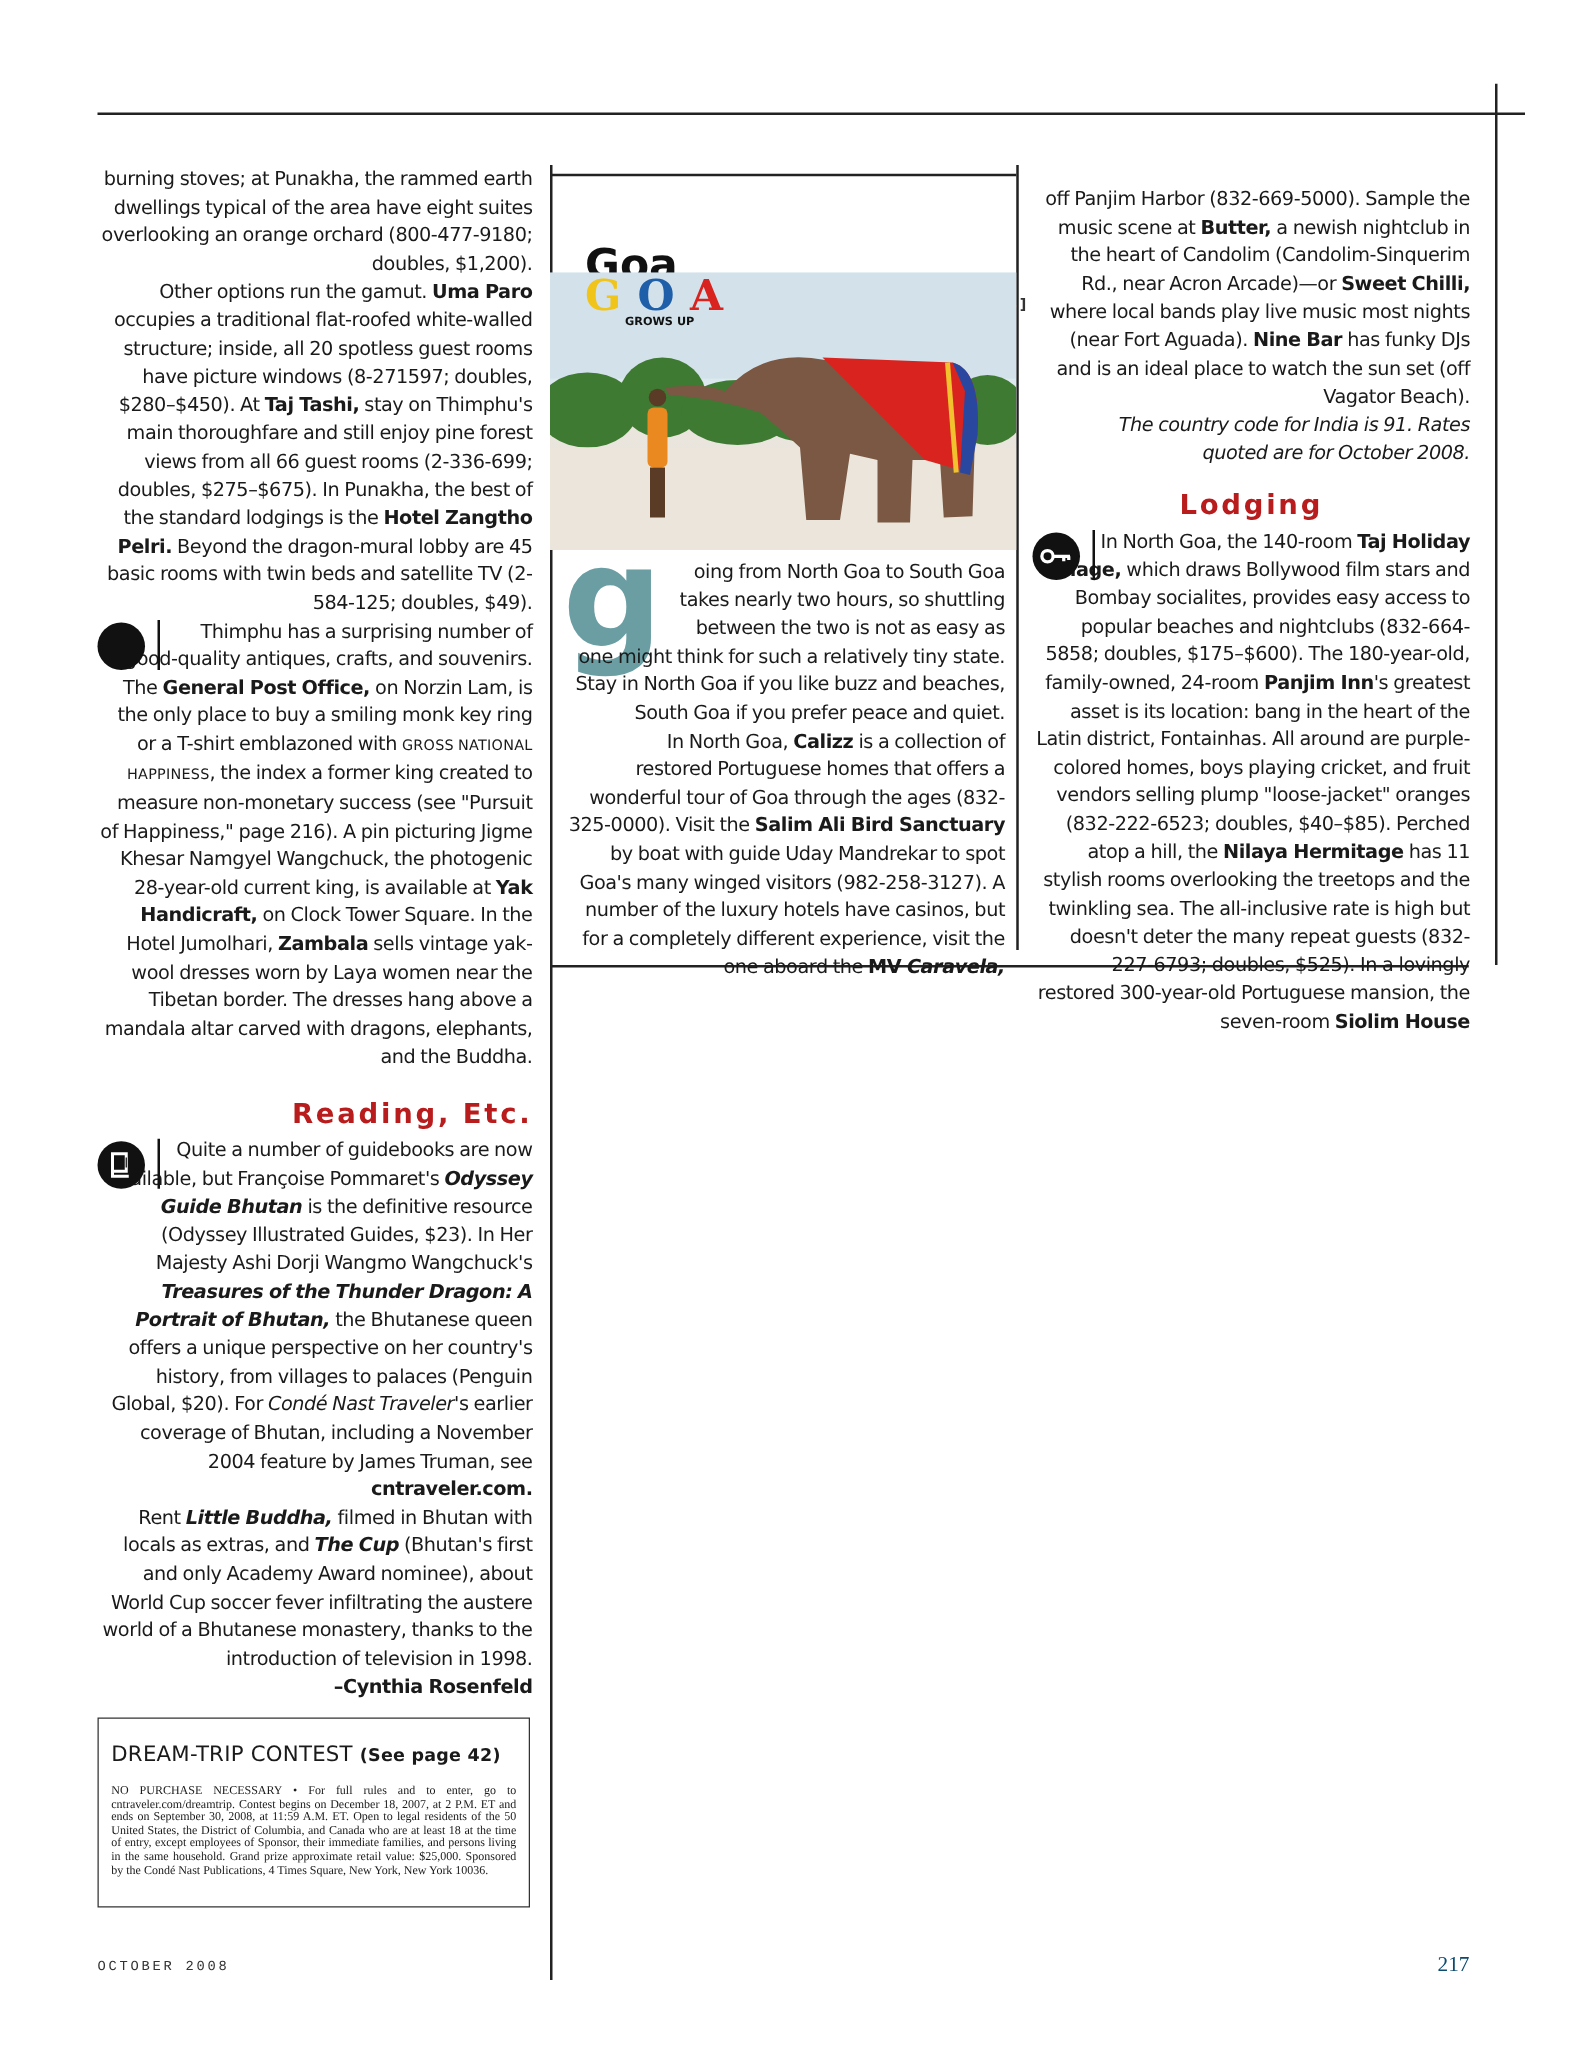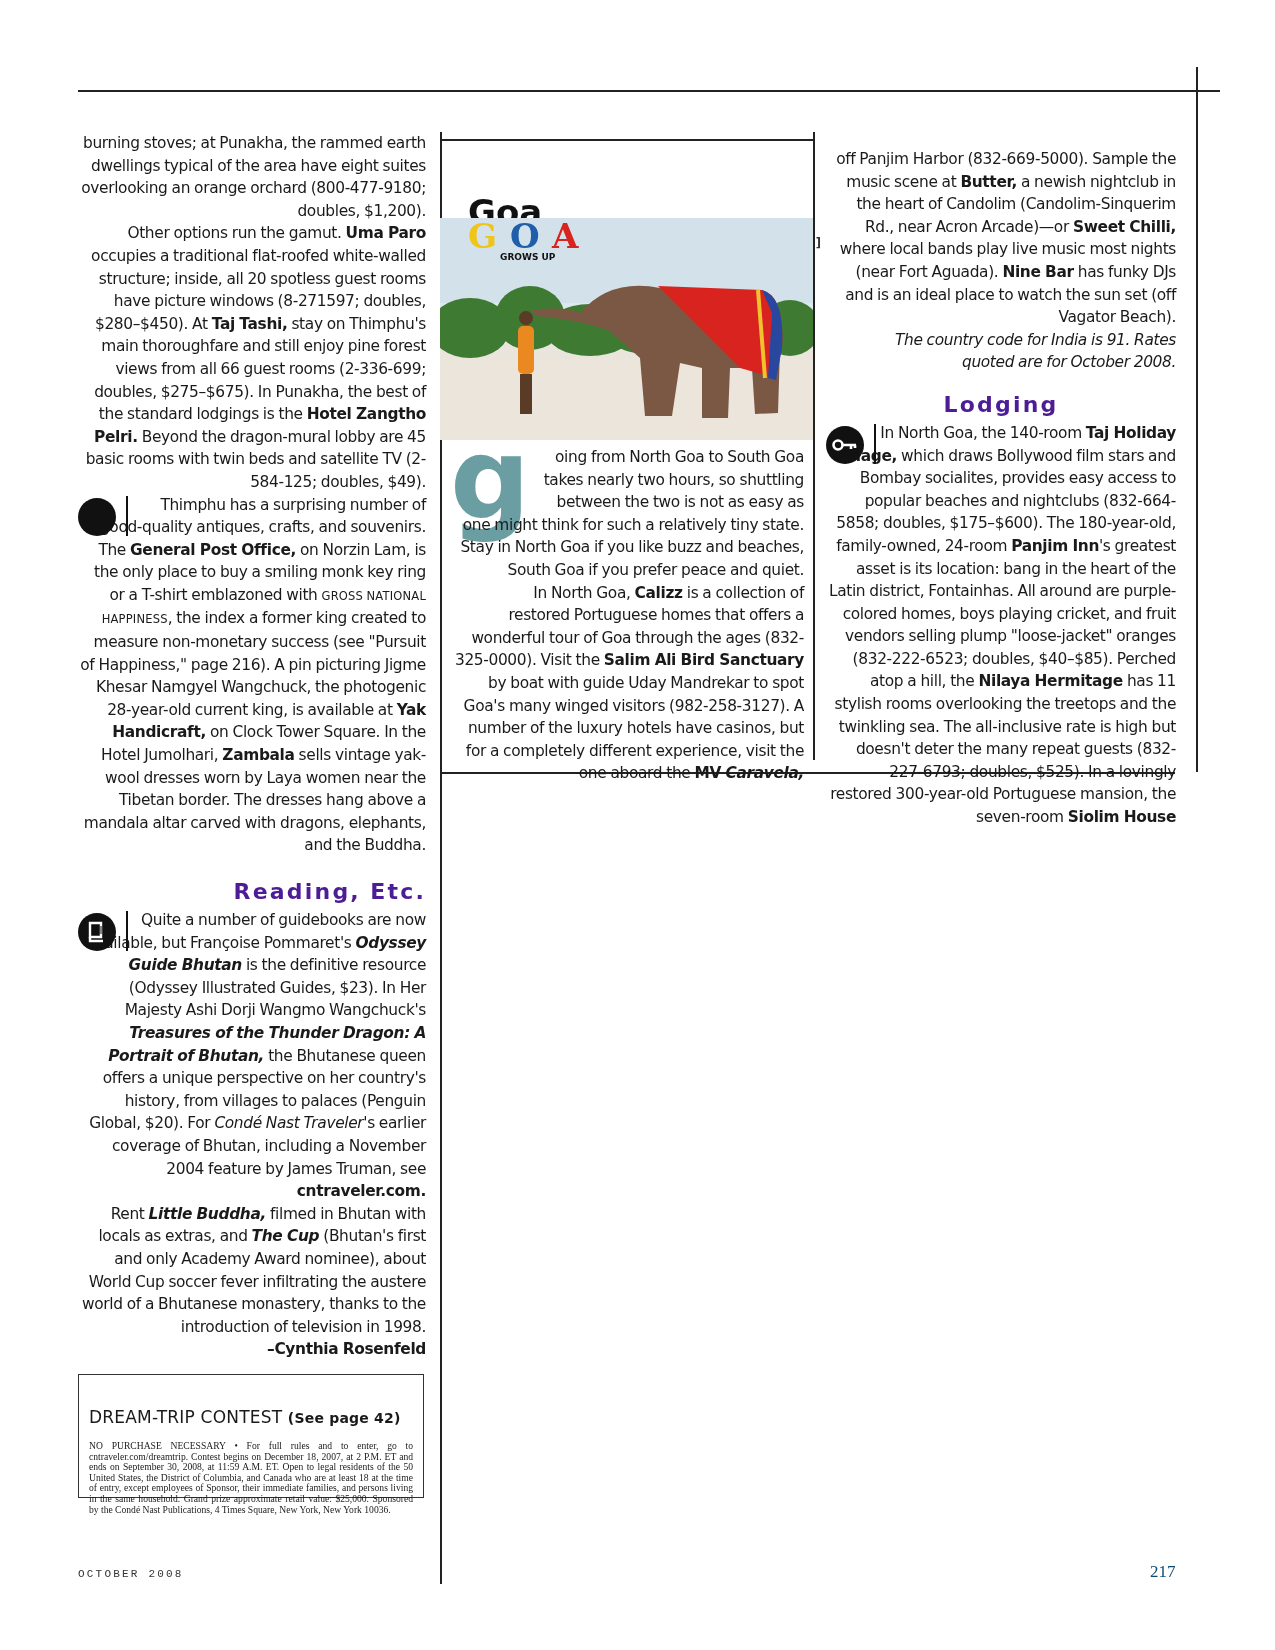--- a/index.html
+++ b/index.html
@@ -5,35 +5,35 @@
   html, body { margin: 0; padding: 0; background: #ffffff; }
   body { width: 1275px; height: 1650px; position: relative; overflow: hidden;
          font-family: "DejaVu Sans", "Liberation Sans", sans-serif; color: #1a1a1a; }
   .rule { position: absolute; background: #222; }
   .col { position: absolute; font-size: 15.4px; line-height: 22.6px; letter-spacing: -0.35px; word-spacing: -0.5px; }
   .col p { margin: 0; text-align: right; }
   .col p.indent { text-indent: 20px; }
   b { font-weight: bold; }
   .sc { font-size: 11.5px; letter-spacing: 0.2px; }
   .head { text-align: center; font-weight: bold; font-size: 22px; letter-spacing: 2.2px;
-          color: #4c1d95; margin: 18px 0 4px 0; line-height: 26px; }
+          color: #b91c1c; margin: 18px 0 4px 0; line-height: 26px; }
   .iconrow { position: relative; }
   .icon-disc { position: absolute; left: 0; top: 4px; width: 38px; height: 38px; border-radius: 50%;
                background: #111; display: flex; align-items: center; justify-content: center; }
   .icon-bar { position: absolute; left: 48px; top: 2px; width: 1.5px; height: 40px; background: #111; }
   .goa-title { font-size: 34px; font-weight: bold; letter-spacing: 0px; color: #111; margin: 0; line-height: 40px; }
   .goa-sub { font-size: 11.5px; font-weight: bold; letter-spacing: 2px; margin: 2px 0 0 0; color: #333; }
   .goa-sub .teal { color: #6a9ea3; }
   .goa-sub .rust { color: #c8623a; }
   .photo { position: absolute; left: 440px; top: 218px; width: 373px; height: 222px; overflow: hidden;
            background: linear-gradient(#cfe0ea 0%, #dde9ef 40%, #eae6de 52%, #e7e2d8 100%); }
   .dropcap { float: left; font-size: 112px; line-height: 82px; color: #6a9ea3; font-weight: bold;
              margin: -8px 10px 0 -2px; height: 70px; }
-  .contest { position: absolute; left: 78px; top: 1374px; width: 346px; height: 124px;
-             border: 1.5px solid #333; box-sizing: border-box; padding: 31px 10px 6px 10px; }
+  .contest { position: absolute; left: 78px; top: 1374px; width: 346px; height: 152px;
+             border: 1.5px solid #333; box-sizing: border-box; padding: 18px 10px 6px 10px; }
   .contest h3 { margin: 0; font-size: 17px; font-weight: normal; letter-spacing: 0.2px; line-height: 22px; }
   .contest h3 b { font-size: 14px; }
   .contest .fine { font-family: "Liberation Serif", "DejaVu Serif", serif; font-size: 9.6px; line-height: 10.6px;
                    text-align: justify; margin-top: 12px; }
   .footer-left { position: absolute; left: 78px; top: 1568px; font-family: Liberation Mono, monospace;
                  font-size: 11px; letter-spacing: 2.2px; color: #333; }
   .footer-right { position: absolute; left: 1150px; top: 1562px; font-family: "Liberation Serif", serif;
                   font-size: 17px; color: #0c4a6e; }
   .byline { text-align: right; font-weight: bold; }
 </style>

